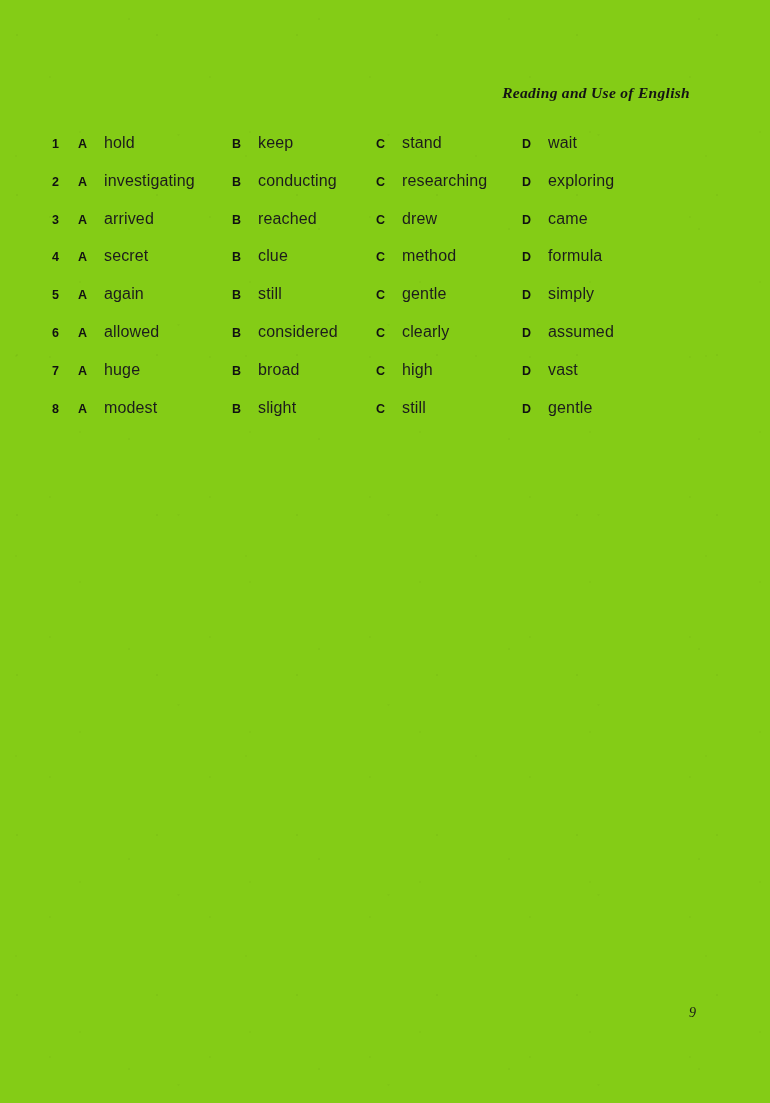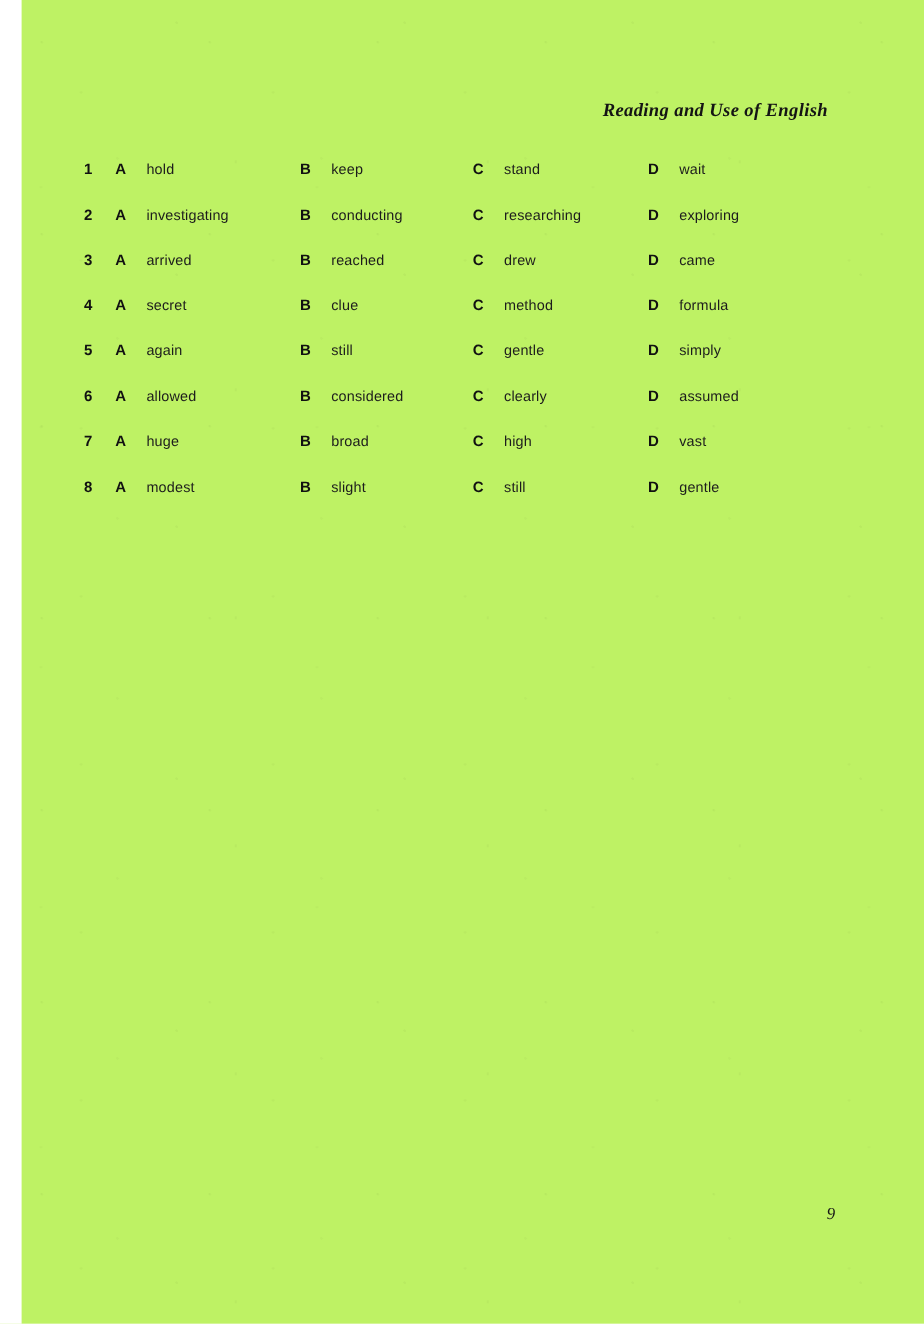--- a/index.html
+++ b/index.html
@@ -11,22 +11,21 @@
     width: 770px;
     height: 1103px;
     font-family: "Liberation Sans", sans-serif;
     color: #1a1a1a;
     position: relative;
     overflow: hidden;
   }
   .page {
     position: absolute;
     inset: 0;
-    background: #bef264;
-    margin-left: 18px;
+    background: #84cc16;
   }
   
   .page::before {
     content: "";
     position: absolute;
     inset: 0;
     background-image:
       radial-gradient(circle at 12% 22%, rgba(0,0,0,0.035) 0 1px, transparent 1.2px),
       radial-gradient(circle at 68% 9%, rgba(0,0,0,0.03) 0 1px, transparent 1.2px),
       radial-gradient(circle at 31% 55%, rgba(0,0,0,0.028) 0 1px, transparent 1.2px),
@@ -73,21 +72,21 @@
   .opt-b { width: 144px; }
   .opt-c { width: 146px; }
   .opt-d { width: 140px; }
   .opt-letter {
     width: 26px;
     font-size: 12.5px;
     font-weight: 700;
     color: #111;
   }
   .opt-word {
-    font-size: 12px;
+    font-size: 16px;
     font-weight: 400;
     color: #1c1c1c;
     letter-spacing: 0.15px;
   }
   .page-number {
     position: absolute;
     right: 74px;
     bottom: 82px;
     font-family: "Liberation Serif", serif;
     font-style: italic;

